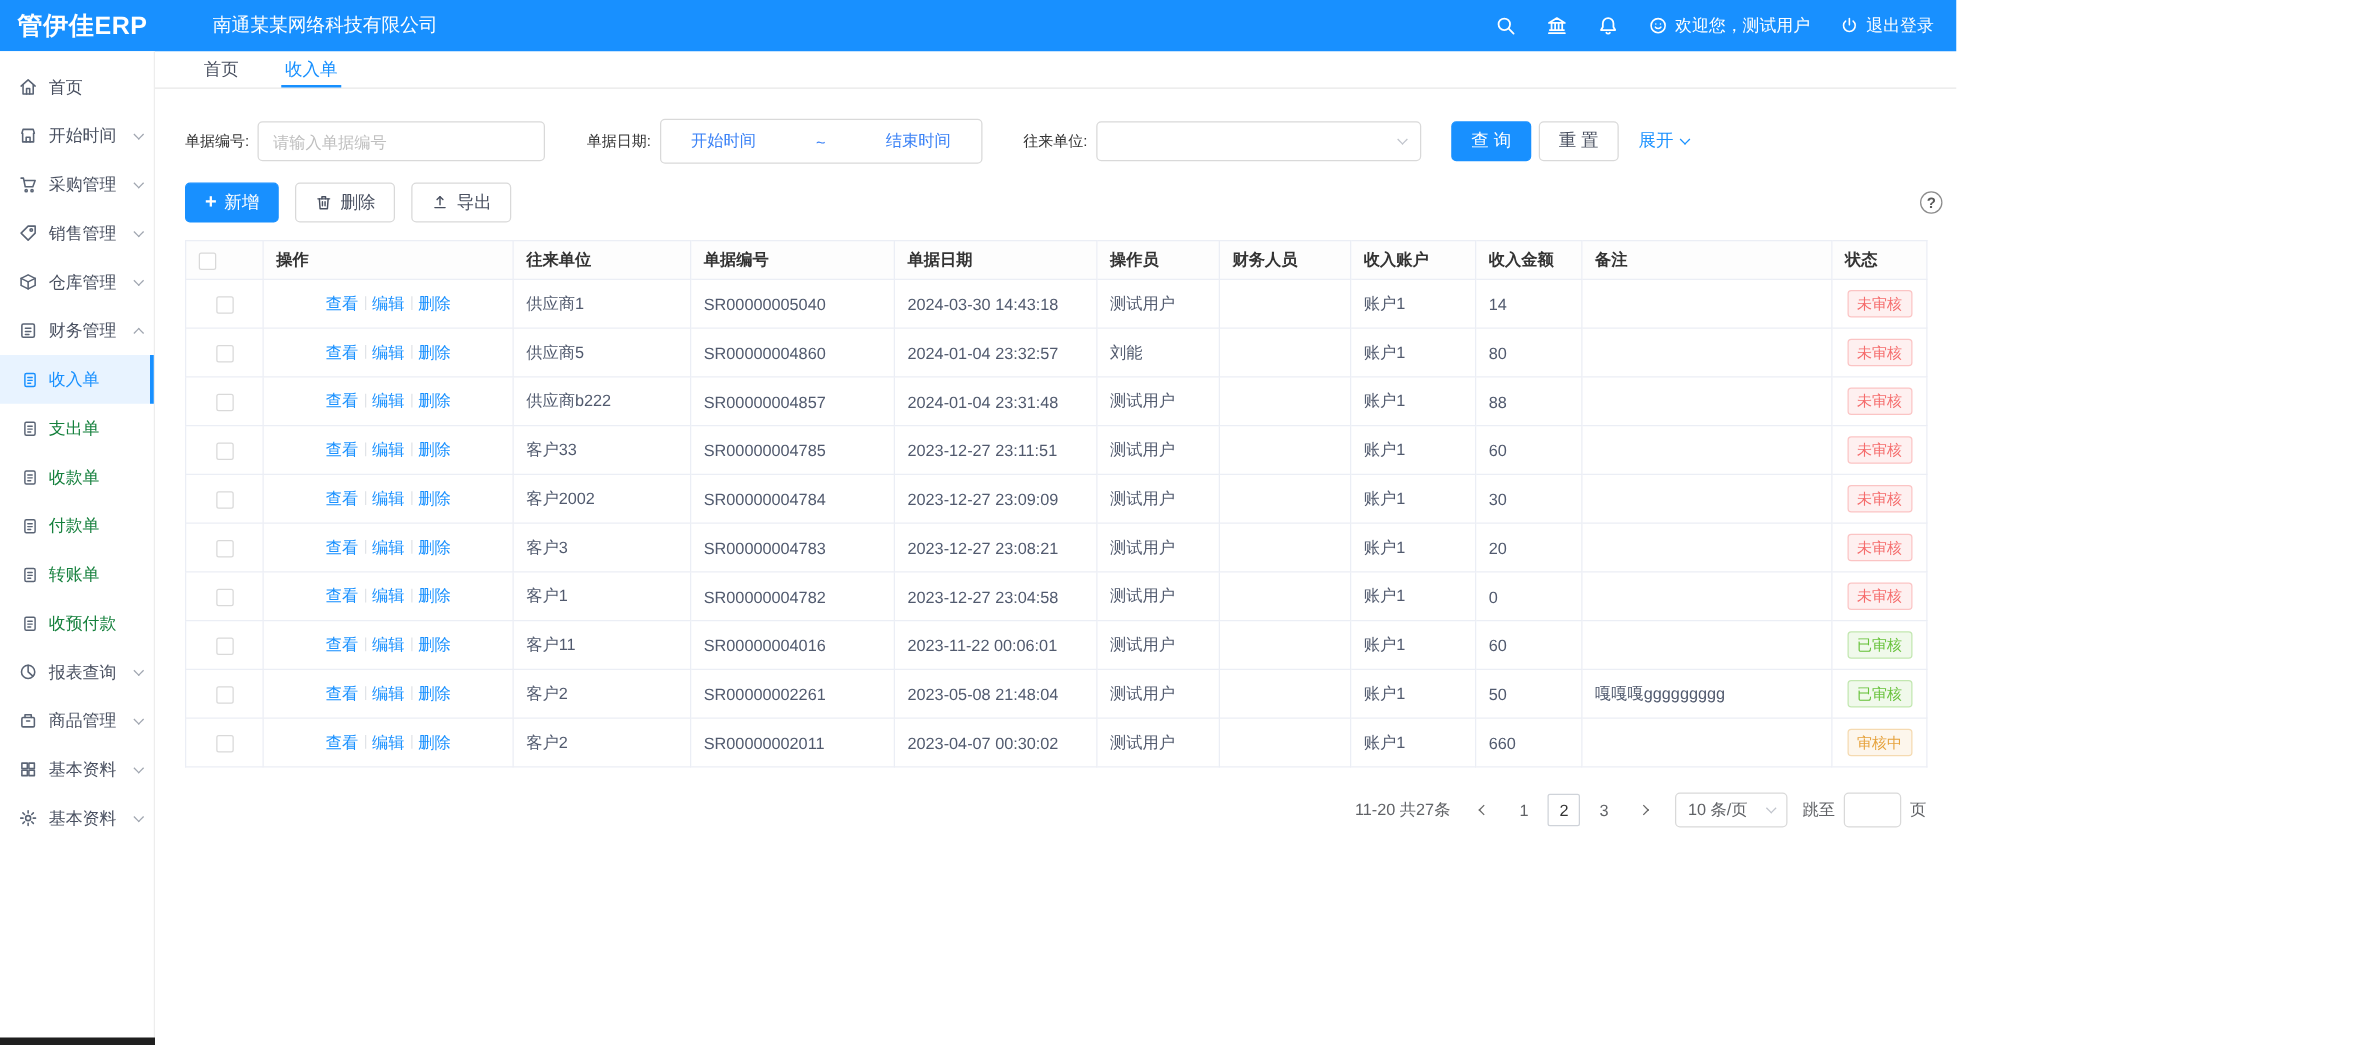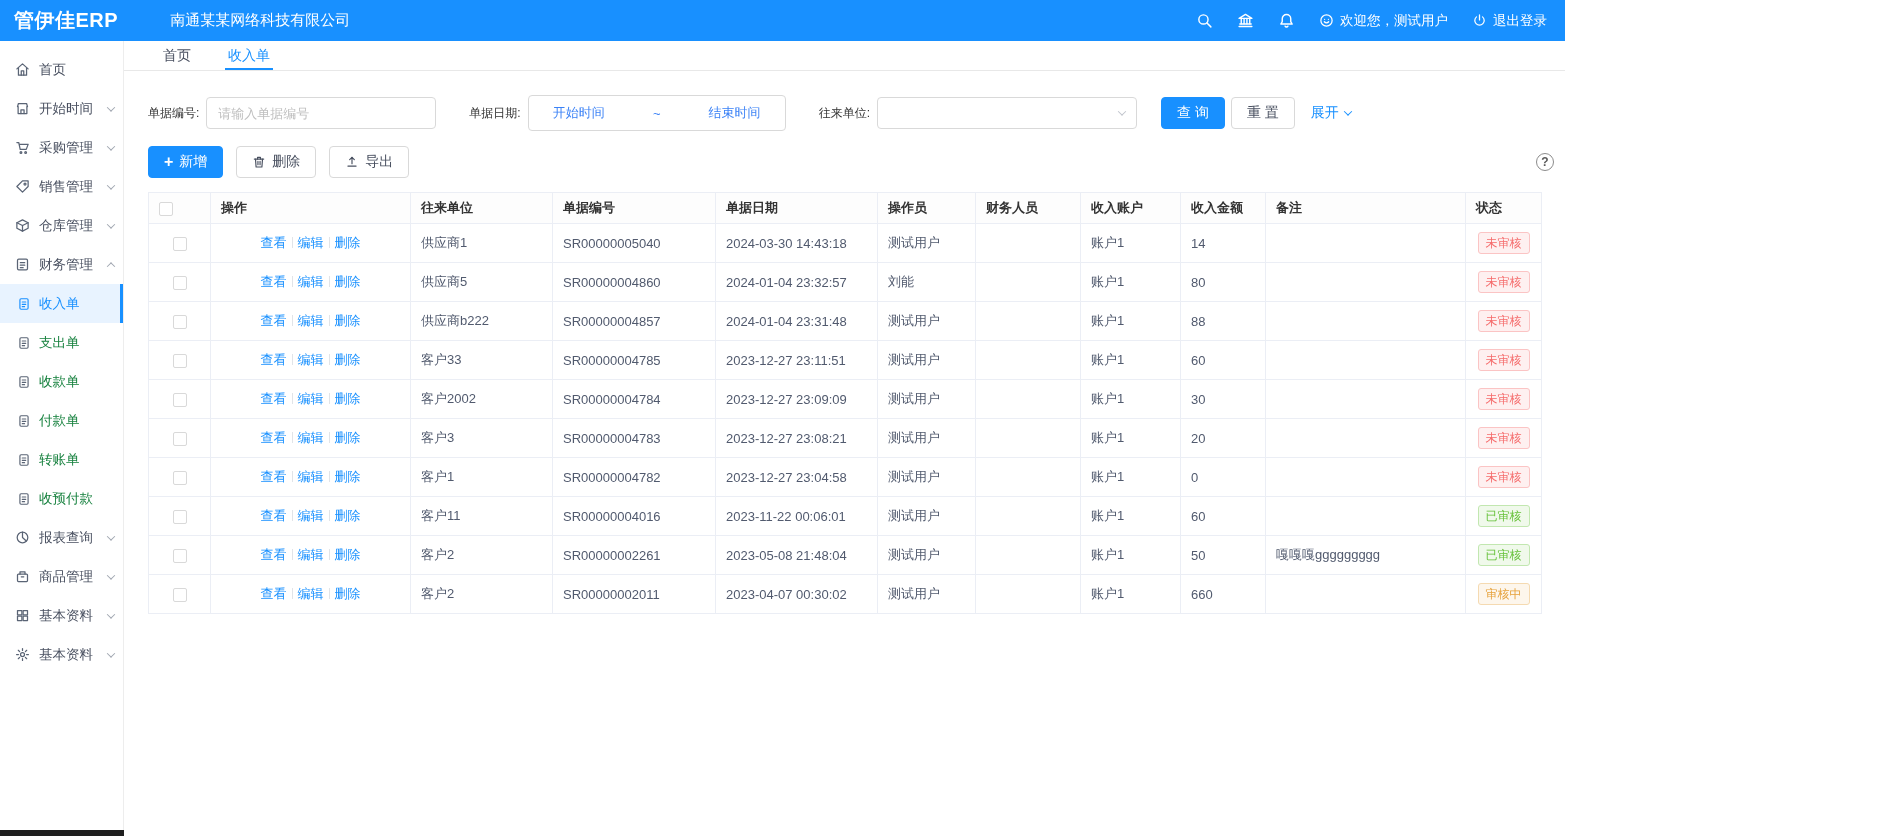--- a/index.html
+++ b/index.html
@@ -566,19 +566,42 @@
                 <td>测试用户</td>
                 <td></td>
                 <td>账户1</td>
                 <td>660</td>
                 <td></td>
                 <td class="tc"><span class="badge orange">审核中</span></td>
               </tr>
             </tbody>
         </table>
 
+        <div class="pagination">
+          <span class="pg-total">11-20 共27条</span>
+          <span class="pg-arrow">
+              <span class="chev left sm"></span>
+            </span>
+          <span class="pg-pages">
+              <span class="pg-num">1</span>
+              <span class="pg-num cur">2</span>
+              <span class="pg-num">3</span>
+            </span>
+          <span class="pg-arrow">
+              <span class="chev right sm"></span>
+            </span>
+          <span class="pg-size">
+            <span>10 条/页</span>
+            <span class="chev down sm gray"></span>
+          </span>
+          <span class="jump">
+            <span>跳至</span>
+            <input class="jump-input" style="">
+            <span>页</span>
+          </span>
+        </div>
 
       </div>
     </main>
   </div>
 
   <div class="side-strip"></div>
 </div>
 
 </body></html>

